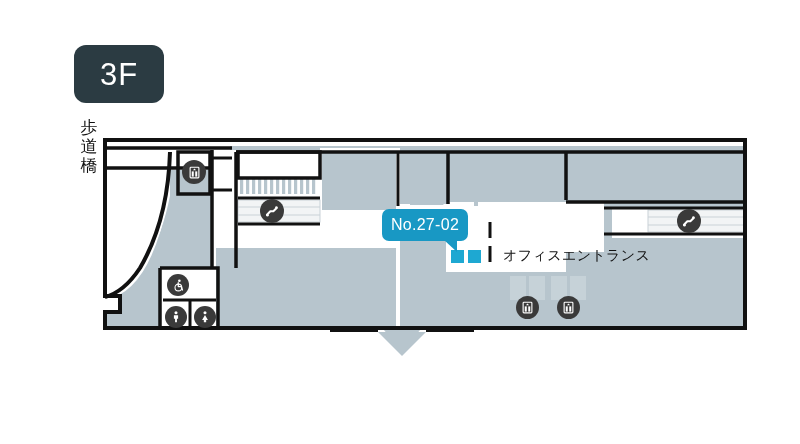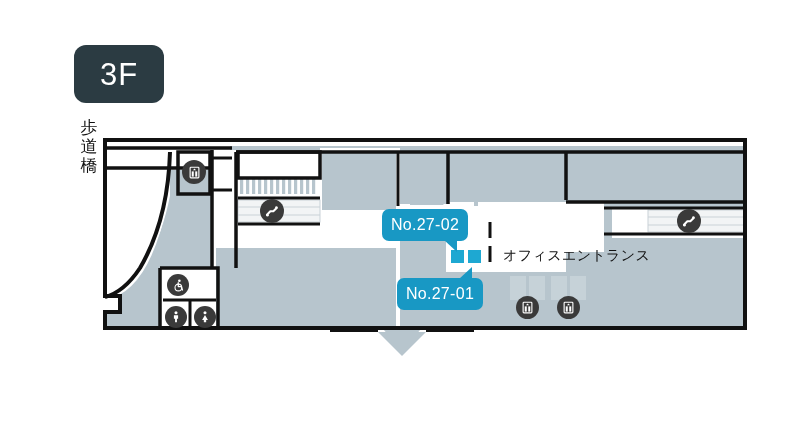--- a/index.html
+++ b/index.html
@@ -319,21 +319,17 @@
   </div>
 
   <div class="unit" id="unit-a"></div>
   <div class="unit" id="unit-b"></div>
 
   <div class="callout" id="callout-2702">
     <span>No.27-02</span>
     <span class="tail"></span>
   </div>
 
-  <div class="callout" id="callout-2701">
-    <span>No.27-01</span>
-    <span class="tail"></span>
-  </div>
 
   <div class="office-text">オフィスエントランス</div>
 
 
 </div>
 
 </body></html>

